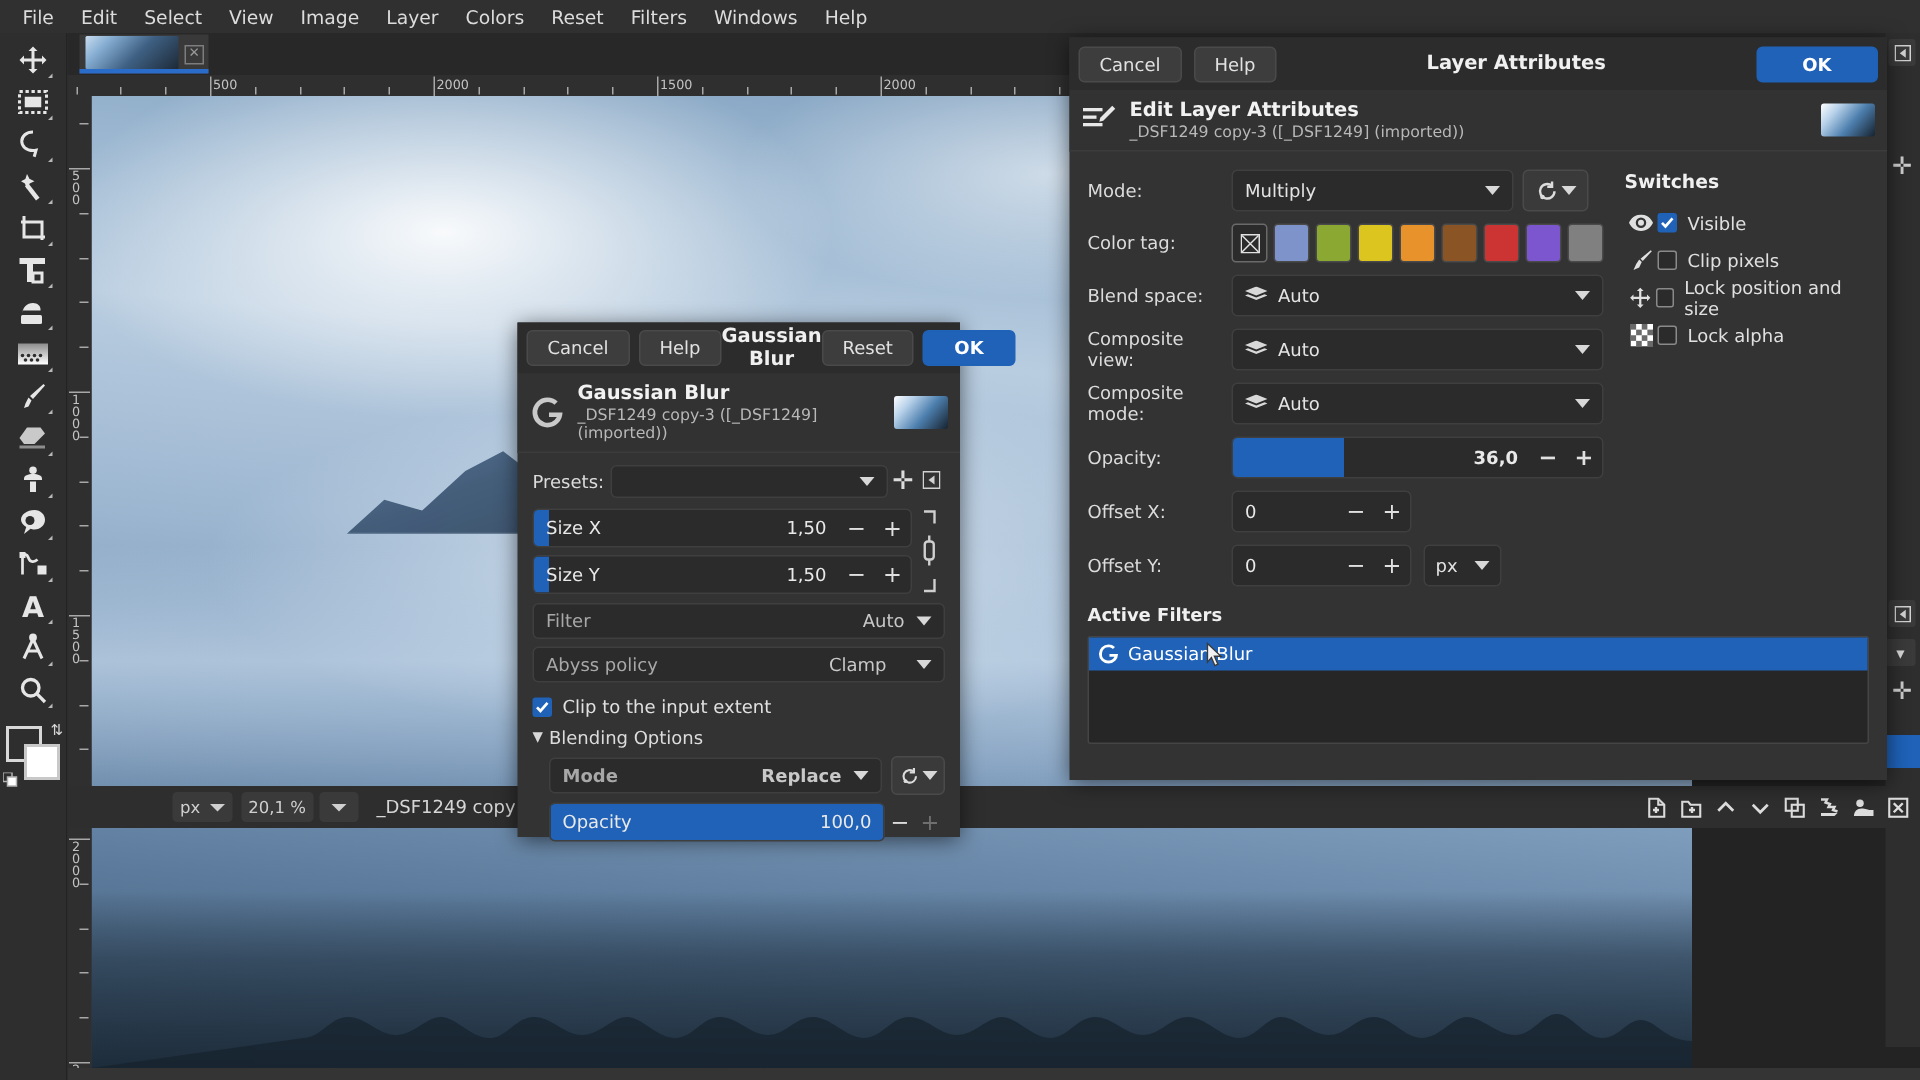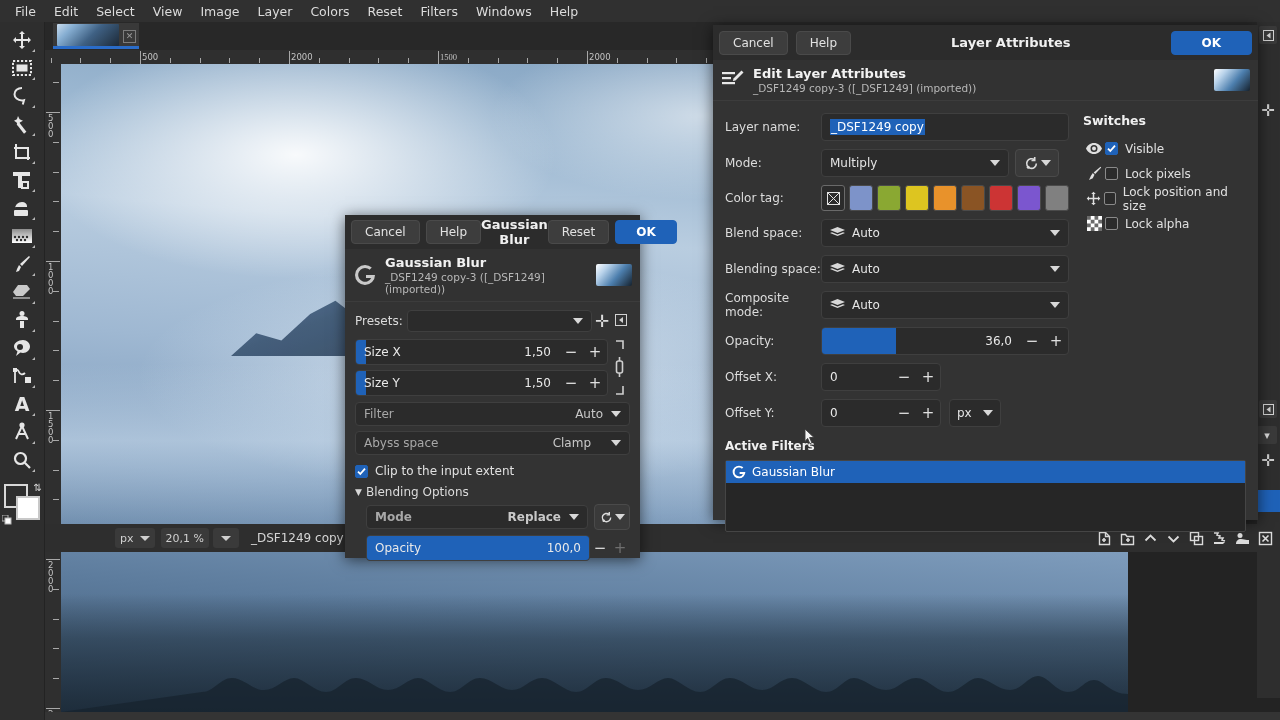--- a/index.html
+++ b/index.html
@@ -344,21 +344,21 @@
         <div class="rtick" style="left: 154.6px; width: 1px; height: 5px; top: 8px;"></div>
         <div class="rtick" style="left: 184.4px; width: 1px; height: 5px; top: 8px;"></div>
         <div class="rtick" style="left: 214.2px; width: 1px; height: 5px; top: 8px;"></div>
         <div class="rtick" style="left: 244px; width: 1px; height: 13px; top: 1px;"></div>
         <div class="rlabel" style="left: 246px; top: 2px;">2000</div>
         <div class="rtick" style="left: 273.8px; width: 1px; height: 5px; top: 8px;"></div>
         <div class="rtick" style="left: 303.6px; width: 1px; height: 5px; top: 8px;"></div>
         <div class="rtick" style="left: 333.4px; width: 1px; height: 5px; top: 8px;"></div>
         <div class="rtick" style="left: 363.2px; width: 1px; height: 5px; top: 8px;"></div>
         <div class="rtick" style="left: 393px; width: 1px; height: 13px; top: 1px;"></div>
-        <div class="rlabel" style="left: 395px; top: 2px; font-family: Liberation Serif, serif;">1500</div>
+        <div class="rlabel" style="left: 395px; top: 2px;">1500</div>
         <div class="rtick" style="left: 422.8px; width: 1px; height: 5px; top: 8px;"></div>
         <div class="rtick" style="left: 452.6px; width: 1px; height: 5px; top: 8px;"></div>
         <div class="rtick" style="left: 482.4px; width: 1px; height: 5px; top: 8px;"></div>
         <div class="rtick" style="left: 512.2px; width: 1px; height: 5px; top: 8px;"></div>
         <div class="rtick" style="left: 542px; width: 1px; height: 13px; top: 1px;"></div>
         <div class="rlabel" style="left: 544px; top: 2px;">2000</div>
         <div class="rtick" style="left: 571.8px; width: 1px; height: 5px; top: 8px;"></div>
         <div class="rtick" style="left: 601.6px; width: 1px; height: 5px; top: 8px;"></div>
         <div class="rtick" style="left: 631.4px; width: 1px; height: 5px; top: 8px;"></div>
         <div class="rtick" style="left: 661.2px; width: 1px; height: 5px; top: 8px;"></div>
@@ -592,21 +592,21 @@
         </div>
       </div>
 
       <div class="field dropdown" style="margin-top:6px;height:24px;">
         <span style="color:#a8a8a8;">Filter</span>
         <span style="margin-left:auto;margin-right:8px;color:#c8c8c8;">Auto</span>
         <span class="dd-caret"></span>
       </div>
 
       <div class="field dropdown" style="margin-top:5px;height:24px;">
-        <span style="color:#a8a8a8;">Abyss space</span>
+        <span style="color:#a8a8a8;">Abyss policy</span>
         <span style="margin-left:auto;margin-right:20px;color:#c8c8c8;">Clamp</span>
         <span class="dd-caret"></span>
       </div>
 
       <div style="display:flex;align-items:center;margin-top:9px;">
         <span class="cb on">
             <svg width="9" height="9" viewBox="0 0 9 9">
               <path d="M1 4.6l2.3 2.4L8 1.6" fill="none" stroke="#fff" stroke-width="1.8"></path>
             </svg>
           </span>
@@ -668,26 +668,20 @@
         <div class="dlg-sub-t1">Edit Layer Attributes</div>
         <div class="dlg-sub-t2">_DSF1249 copy-3 ([_DSF1249] (imported))</div>
       </div>
       <div class="dlg-thumb"></div>
     </div>
 
     <div style="display:flex; padding:12px 12px 0 12px;">
 
       <div style="width:350px;">
 
-        <div class="row">
-          <div class="row-label">Layer name:</div>
-          <div class="field" style="height:28px;">
-            <span class="sel">_DSF1249 copy</span>
-          </div>
-        </div>
 
         <div class="row">
           <div class="row-label">Mode:</div>
           <div class="field dropdown" style="height:28px;flex:none;width:188px;">
             <span>Multiply</span>
             <span class="dd-caret"></span>
           </div>
           <div class="revert" style="height:28px;">
             <svg width="15" height="15" viewBox="0 0 14 14" fill="none" stroke="#dcdcdc" stroke-width="1.5">
                 <path d="M11.5 7a4.5 4.5 0 1 1-1.6-3.4"></path>
@@ -726,21 +720,21 @@
                   <path d="M7.5 0L15 3l-7.5 3L0 3z" fill="#d8d8d8"></path>
                   <path d="M0 6l7.5 3L15 6l-2-0.8-5.5 2.2L2 5.2z" fill="#d8d8d8"></path>
                 </svg>
               <span>Auto</span>
             </span>
             <span class="dd-caret"></span>
           </div>
         </div>
 
         <div class="row">
-          <div class="row-label">Blending space:</div>
+          <div class="row-label">Composite view:</div>
           <div class="field dropdown" style="height:28px;">
             <span style="display:flex;align-items:center;gap:7px;">
               <svg width="15" height="12" viewBox="0 0 15 12">
                   <path d="M7.5 0L15 3l-7.5 3L0 3z" fill="#d8d8d8"></path>
                   <path d="M0 6l7.5 3L15 6l-2-0.8-5.5 2.2L2 5.2z" fill="#d8d8d8"></path>
                 </svg>
               <span>Auto</span>
             </span>
             <span class="dd-caret"></span>
           </div>
@@ -755,21 +749,21 @@
                   <path d="M0 6l7.5 3L15 6l-2-0.8-5.5 2.2L2 5.2z" fill="#d8d8d8"></path>
                 </svg>
               <span>Auto</span>
             </span>
             <span class="dd-caret"></span>
           </div>
         </div>
 
         <div class="row">
           <div class="row-label">Opacity:</div>
-          <div class="spin" style="flex:1;height:28px;">
+          <div class="spin" style="flex:1;height:28px;font-weight:bold;">
             <div class="spin-fill" id="la-op-fill" style="width: 30%;"></div>
             <span class="spin-val">36,0</span>
             <span class="spin-minus">−</span>
             <span class="spin-plus">+</span>
           </div>
         </div>
 
         <div class="row">
           <div class="row-label">Offset X:</div>
           <div class="spin" style="width:120px;height:28px;">
@@ -814,21 +808,21 @@
 
 
         <div class="switch-row">
           <span class="switch-icon">
             <svg width="15" height="15" viewBox="0 0 15 15" fill="#e0e0e0">
                 <path d="M13.5 0.8l.7.7-6 6.5-1.5-1.5z"></path>
                 <path d="M5.8 7l1.7 1.7-1.7 3.6L2 14l1.8-4z"></path>
               </svg>
           </span>
           <span class="cb"></span>
-          <span class="switch-label">Lock pixels</span>
+          <span class="switch-label">Clip pixels</span>
         </div>
 
         <div class="switch-row">
           <span class="switch-icon">
             <svg width="15" height="15" viewBox="0 0 20 20" fill="#e0e0e0">
                 <path d="M10 1l3 3h-2v5h5V7l3 3-3 3v-2h-5v5h2l-3 3-3-3h2v-5H4v2l-3-3 3-3v2h5V4H7z"></path>
               </svg>
           </span>
           <span class="cb"></span>
           <span class="switch-label">Lock position and size</span>

